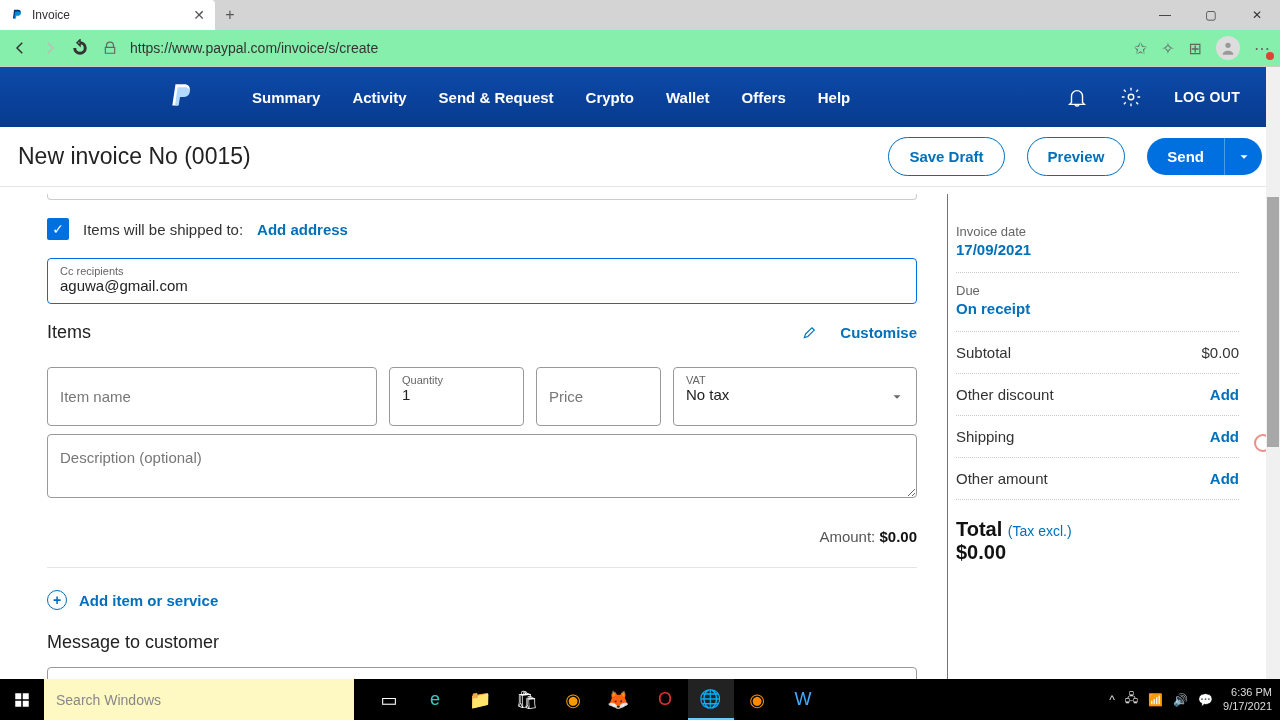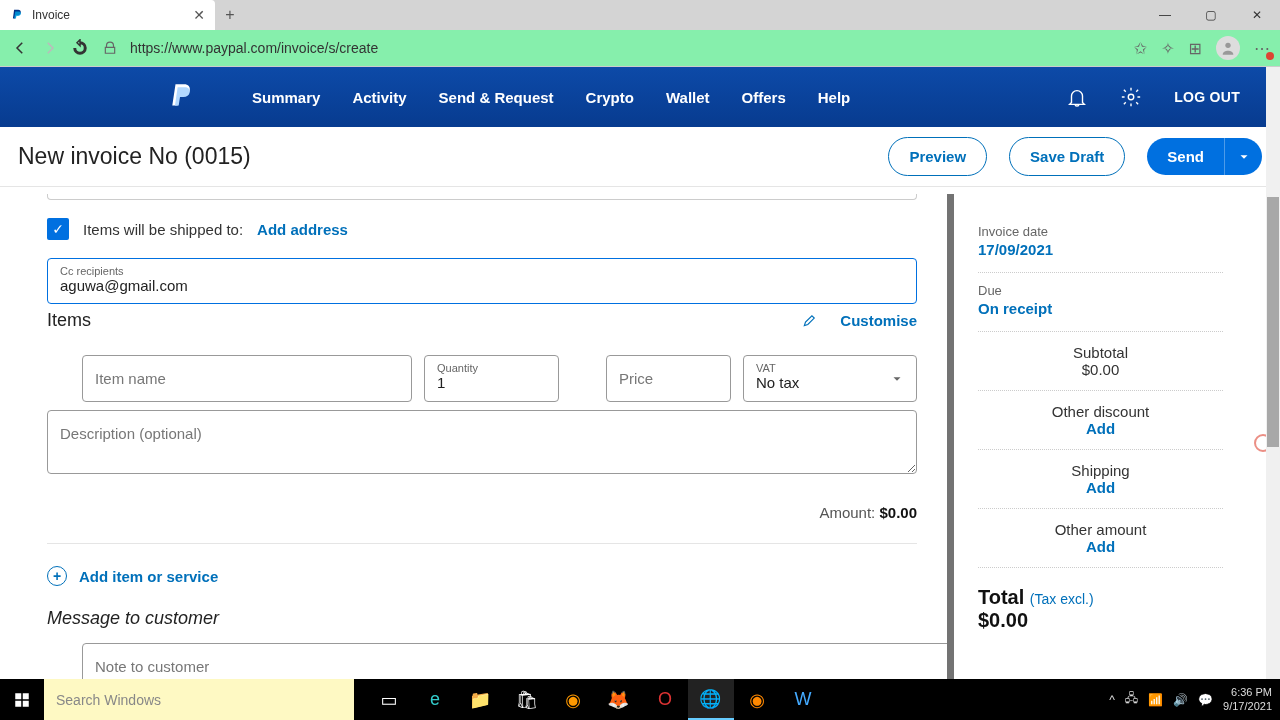--- a/index.html
+++ b/index.html
@@ -37,62 +37,62 @@
 .btn { border-radius:22px; padding:10px 20px; font-size:15px; font-weight:600; cursor:pointer; border:none; }
 .btn-outline { background:#fff; color:#0070ba; border:1px solid #0070ba; }
 .btn-primary { background:#0070e0; color:#fff; }
 .btn-split { display:flex; }
 .btn-split .btn { border-radius:22px 0 0 22px; }
 .btn-split .caret { background:#0070e0; color:#fff; width:38px; border-radius:0 22px 22px 0; border-left:1px solid rgba(255,255,255,.3); display:flex; align-items:center; justify-content:center; cursor:pointer; }
 
 
 .content { position:absolute; top:194px; left:0; right:14px; bottom:41px; overflow:hidden; display:flex; padding:0 0 0 47px; }
 .main { flex:1; max-width:870px; padding-top:16px; }
-.side { width:300px; margin-left:30px; padding:20px 24px 0; border-left:7px solid #737373; }
+.side { width:300px; margin-left:30px; padding:20px 8px 0; border-left:1px solid #737373; }
 
 .ship-row { display:flex; align-items:center; gap:14px; margin-bottom:18px; font-size:15px; color:#333; }
 .chk { width:22px; height:22px; background:#0070e0; border-radius:2px; display:flex; align-items:center; justify-content:center; color:#fff; font-size:14px; cursor:pointer; }
 .link { color:#0070ba; font-weight:600; cursor:pointer; }
 
-.field { border:1px solid #0070e0; border-radius:4px; padding:6px 12px 8px; margin-bottom:6px; }
+.field { border:1px solid #0070e0; border-radius:4px; padding:6px 12px 8px; margin-bottom:18px; }
 .field.plain { border-color:#999; }
 .field .lbl { font-size:11px; color:#666; }
 .field input { border:none; outline:none; font-size:15px; width:100%; color:#222; background:transparent; }
 .field.dropdown { position:relative; }
 .field.dropdown .chev { position:absolute; right:12px; top:50%; transform:translateY(-50%); color:#666; }
 
 .section-head { display:flex; align-items:center; margin-bottom:24px; }
 .section-head h2 { font-size:18px; font-weight:400; flex:1; color:#222; }
 .section-head .link { display:flex; align-items:center; gap:24px; font-size:15px; }
 
 .item-row { display:flex; gap:12px; margin-bottom:8px; }
 .item-row .field { margin:0; }
 .f-name { flex:0 0 330px; }
 .f-qty { flex:0 0 135px; }
 .f-price { flex:0 0 125px; }
 .f-vat { flex:1; }
 .f-desc { resize:vertical; }
 textarea.input { border:1px solid #999; border-radius:4px; padding:14px 12px; font-size:15px; width:100%; color:#222; font-family:inherit; resize:vertical; min-height:46px; }
 textarea.input::placeholder, .finput::placeholder { color:#777; }
-.finput { border:1px solid #999; border-radius:4px; padding:14px 12px; font-size:15px; width:100%; outline:none;margin-left:35px; }
+.finput { border:1px solid #999; border-radius:4px; padding:20px 12px; font-size:15px; width:100%; outline:none; }
 
 .amount-row { text-align:right; font-size:15px; color:#555; margin-top:26px; }
 .amount-row b { color:#111; font-weight:700; }
 
 .divider { border-top:1px solid #e5e5e5; margin:22px 0; }
 .addline { display:flex; align-items:center; gap:12px; color:#0070ba; font-weight:600; font-size:15px; cursor:pointer; margin-bottom:22px; }
 .addline .plus { width:20px; height:20px; border:1px solid #0070ba; border-radius:50%; display:flex; align-items:center; justify-content:center; font-size:14px; }
 
-h3.msg { font-size:18px; font-weight:400; margin-bottom:14px; color:#222;font-style:italic; }
+h3.msg { font-size:18px; font-weight:400; margin-bottom:14px; color:#222; }
 
 
 .side .sblock { border-bottom:1px dotted #ccc; padding:10px 0 14px; }
 .side .slabel { font-size:13px; color:#666; }
 .side .sval { font-size:15px; color:#0070ba; font-weight:600; margin-top:2px; }
-.side .srow { display:flex; justify-content:space-between; align-items:center; padding:12px 0; border-bottom:1px dotted #ccc; font-size:15px; color:#333;flex-direction:column; }
+.side .srow { display:flex; justify-content:space-between; align-items:center; padding:12px 0; border-bottom:1px dotted #ccc; font-size:15px; color:#333; }
 .side .srow .link { font-size:15px; }
 .side .total-row { display:flex; justify-content:space-between; align-items:baseline; padding:18px 0 0; font-size:20px; font-weight:700; color:#111;flex-direction:column; }
 .side .total-row .sub { font-size:14px; font-weight:400; color:#0070ba; }
 
 
 .vscroll { position:absolute; right:0; top:67px; bottom:41px; width:14px; background:#f0f0f0; }
 .vscroll .thumb { position:absolute; left:1px; right:1px; top:130px; height:250px; background:#a8a8a8; }
 
 
 .taskbar { position:absolute; left:0; right:0; bottom:0; height:41px; background:#000; display:flex; align-items:center; color:#fff; }
@@ -180,22 +180,22 @@
     </svg>
   <svg class="ico" viewBox="0 0 24 24">
       <circle cx="12" cy="12" r="3" fill="none" stroke="#fff" stroke-width="1.5"></circle>
       <path fill="none" stroke="#fff" stroke-width="1.5" d="M12 2v3m0 14v3M4.2 4.2l2.1 2.1m11.4 11.4l2.1 2.1M2 12h3m14 0h3M4.2 19.8l2.1-2.1m11.4-11.4l2.1-2.1"></path>
     </svg>
   <a class="logout">LOG OUT</a>
 </div>
 
 <div class="pagebar">
   <h1>New invoice No (0015)</h1>
+  <button class="btn btn-outline">Save Draft</button>
   <button class="btn btn-outline">Preview</button>
-  <button class="btn btn-outline">Save Draft</button>
   <div class="btn-split">
     <button class="btn btn-primary">Send</button>
     <div class="caret">
         <svg width="14" height="14" viewBox="0 0 24 24">
           <path fill="#fff" d="M6 9l6 6 6-6z"></path>
         </svg>
       </div>
   </div>
 </div>
 

